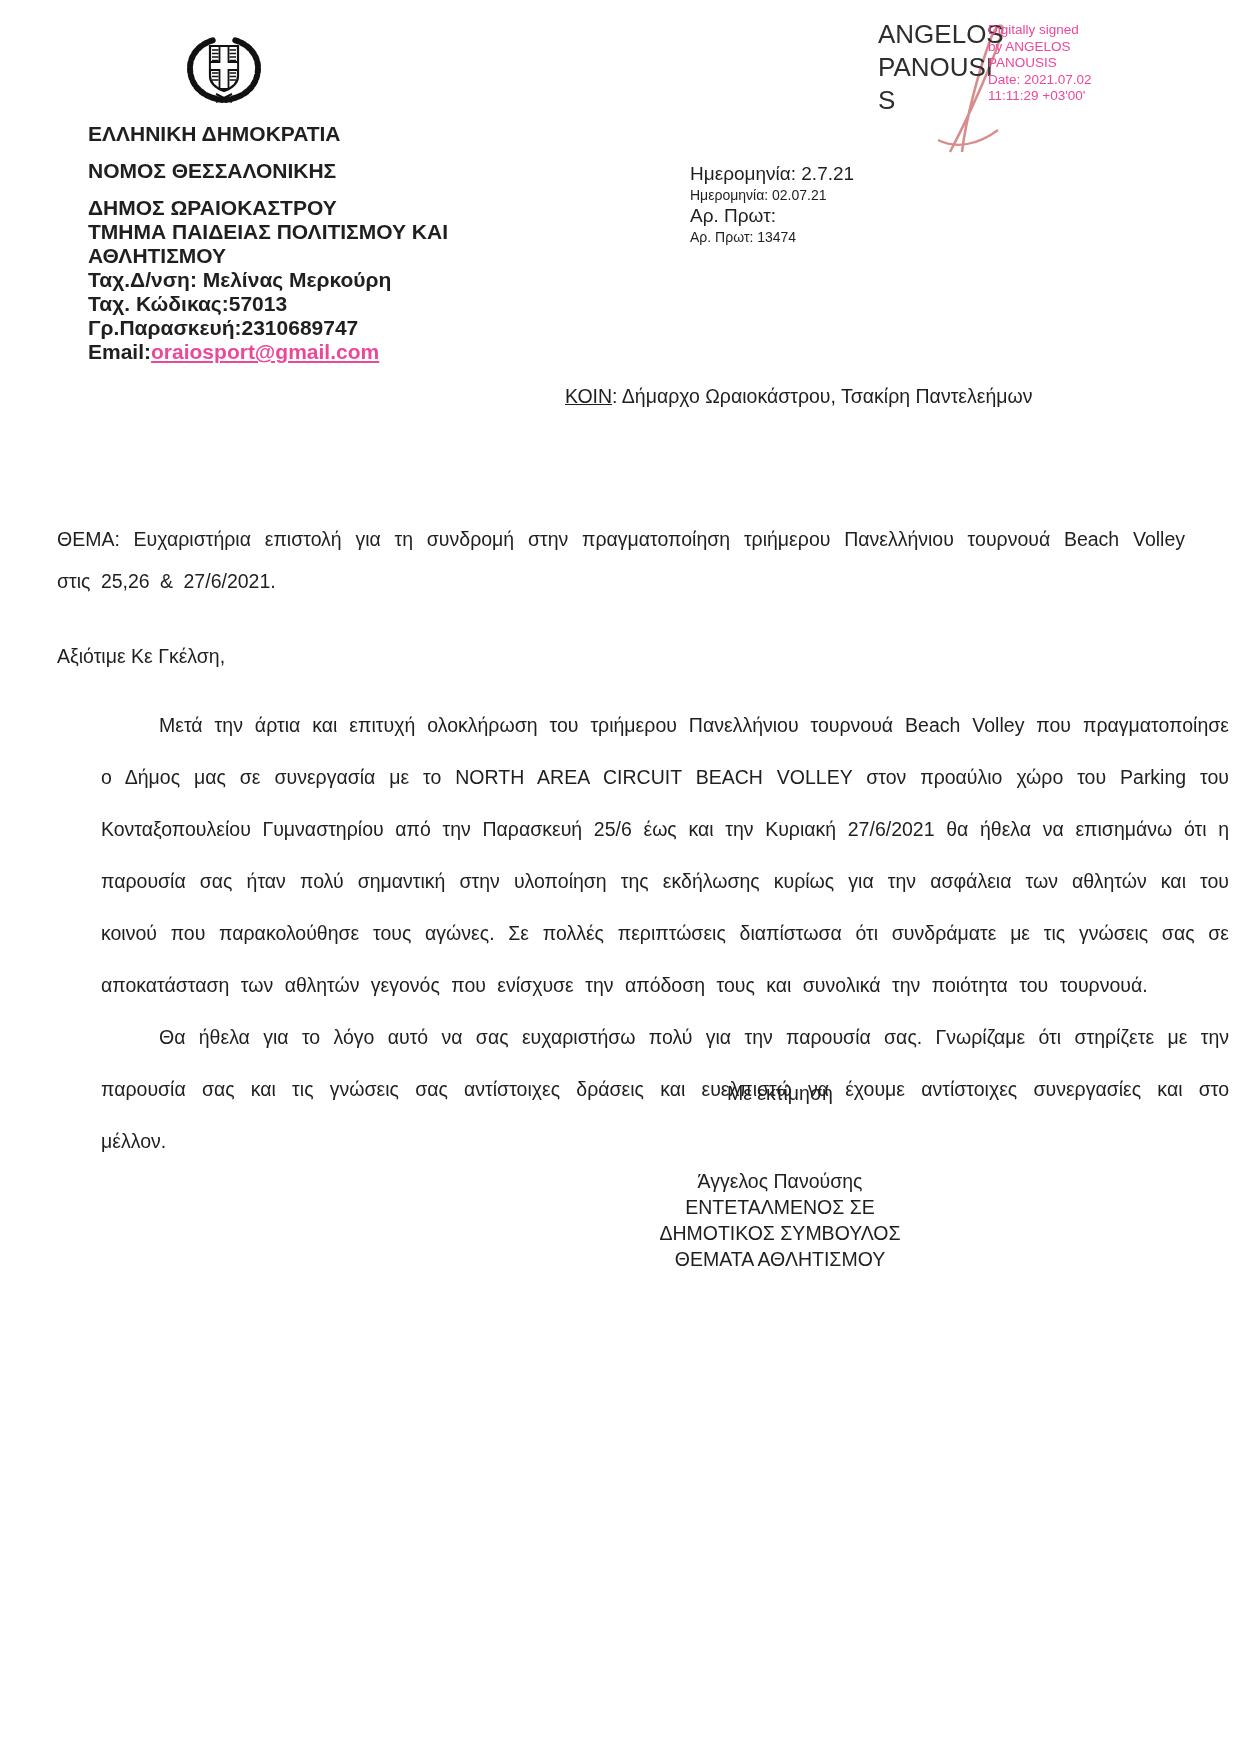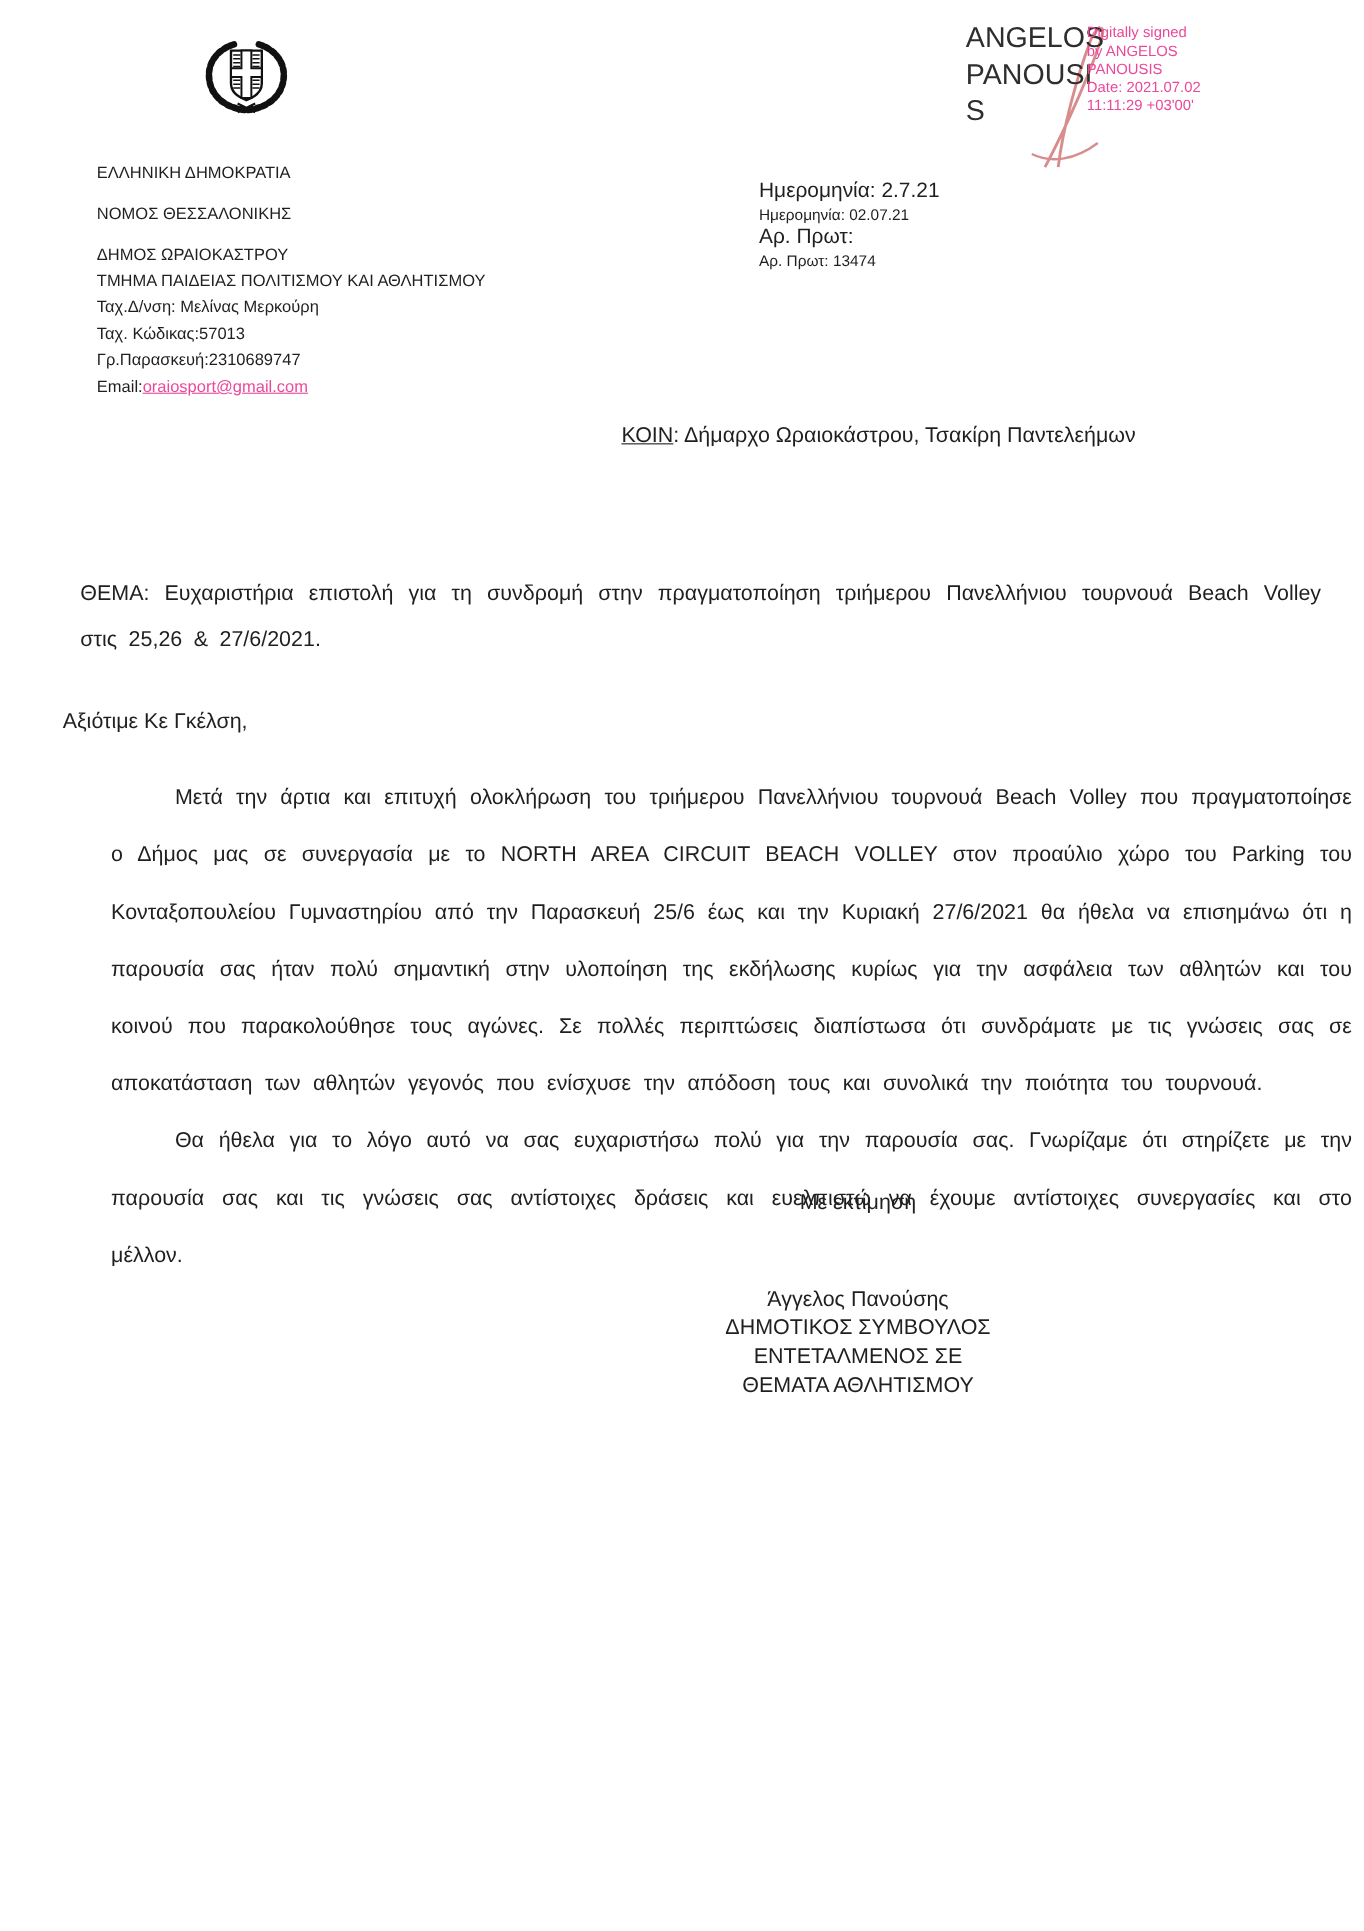--- a/index.html
+++ b/index.html
@@ -6,21 +6,21 @@
   body {
     width: 1240px; height: 1755px;
     background: #ffffff;
     font-family: "Liberation Sans", sans-serif;
     color: #1f1f1f;
   }
   .page { position: relative; width: 1240px; height: 1755px; overflow: hidden; background:#fff; }
 
   
   .emblem { position: absolute; left: 183px; top: 36px; }
-  .agency { position: absolute; left: 88px; top: 146px; width: 388px; font-size: 15px; line-height: 24px; }
+  .agency { position: absolute; left: 88px; top: 122px; width: 388px; font-size: 21px; line-height: 24px; font-weight: bold; }
   .agency .gap { margin-bottom: 13px; }
 
   .email-line a, .email-link {
     color: #ec4899; text-decoration: underline; cursor: pointer;
   }
 
   
   .stamp { position: absolute; left: 878px; top: 16px; width: 330px; height: 150px; }
   .stamp-flourish { position: absolute; left: 58px; top: 2px; z-index: 0; }
   .stamp-name {
@@ -40,21 +40,21 @@
   .protocol .p-line.big { font-size: 14px; line-height: 22px; }
 
   
   .recipients { position: absolute; left: 565px; top: 386px; width: 560px; font-size: 19.5px; }
   .recipients .r-line { margin-bottom: 12px; line-height: 21px; }
   .r-label { text-decoration: underline; }
 
   
   .subject {
     position: absolute; left: 57px; top: 518px; width: 1128px;
-    font-size: 19.5px; line-height: 42px; text-align: justify; word-spacing: 5px; margin-left: 16px;
+    font-size: 19.5px; line-height: 42px; text-align: justify; word-spacing: 5px;
   }
 
   
   .salutation { position: absolute; left: 57px; top: 645px; font-size: 19.5px; }
 
   
   .letter-body {
     position: absolute; left: 57px; top: 699px; width: 1128px;
     font-size: 19.5px; line-height: 52px; text-align: justify; margin-left: 44px;
   }
@@ -135,18 +135,18 @@
 
   <div class="letter-body">
     <p>Μετά την άρτια και επιτυχή ολοκλήρωση του τριήμερου Πανελλήνιου τουρνουά Beach Volley που πραγματοποίησε ο Δήμος μας σε συνεργασία με το NORTH AREA CIRCUIT BEACH VOLLEY στον προαύλιο χώρο του Parking του Κονταξοπουλείου Γυμναστηρίου από την Παρασκευή 25/6 έως και την Κυριακή 27/6/2021 θα ήθελα να επισημάνω ότι η παρουσία σας ήταν πολύ σημαντική στην υλοποίηση της εκδήλωσης κυρίως για την ασφάλεια των αθλητών και του κοινού που παρακολούθησε τους αγώνες. Σε πολλές περιπτώσεις διαπίστωσα ότι συνδράματε με τις γνώσεις σας σε αποκατάσταση των αθλητών γεγονός που ενίσχυσε την απόδοση τους και συνολικά την ποιότητα του τουρνουά.</p>
     <p>Θα ήθελα για το λόγο αυτό να σας ευχαριστήσω πολύ για την παρουσία σας. Γνωρίζαμε ότι στηρίζετε με την παρουσία σας και τις γνώσεις σας αντίστοιχες δράσεις και ευελπιστώ να έχουμε αντίστοιχες συνεργασίες και στο μέλλον.</p>
   </div>
 
   <div class="closing">Με εκτίμηση</div>
 
   <div class="signer">
     <div>Άγγελος Πανούσης</div>
+    <div>ΕΝΤΕΤΑΛΜΕΝΟΣ ΣΕ</div>
     <div>ΔΗΜΟΤΙΚΟΣ ΣΥΜΒΟΥΛΟΣ</div>
-    <div>ΕΝΤΕΤΑΛΜΕΝΟΣ ΣΕ</div>
     <div>ΘΕΜΑΤΑ ΑΘΛΗΤΙΣΜΟΥ</div>
   </div>
 
 </div>
 
 </body></html>

